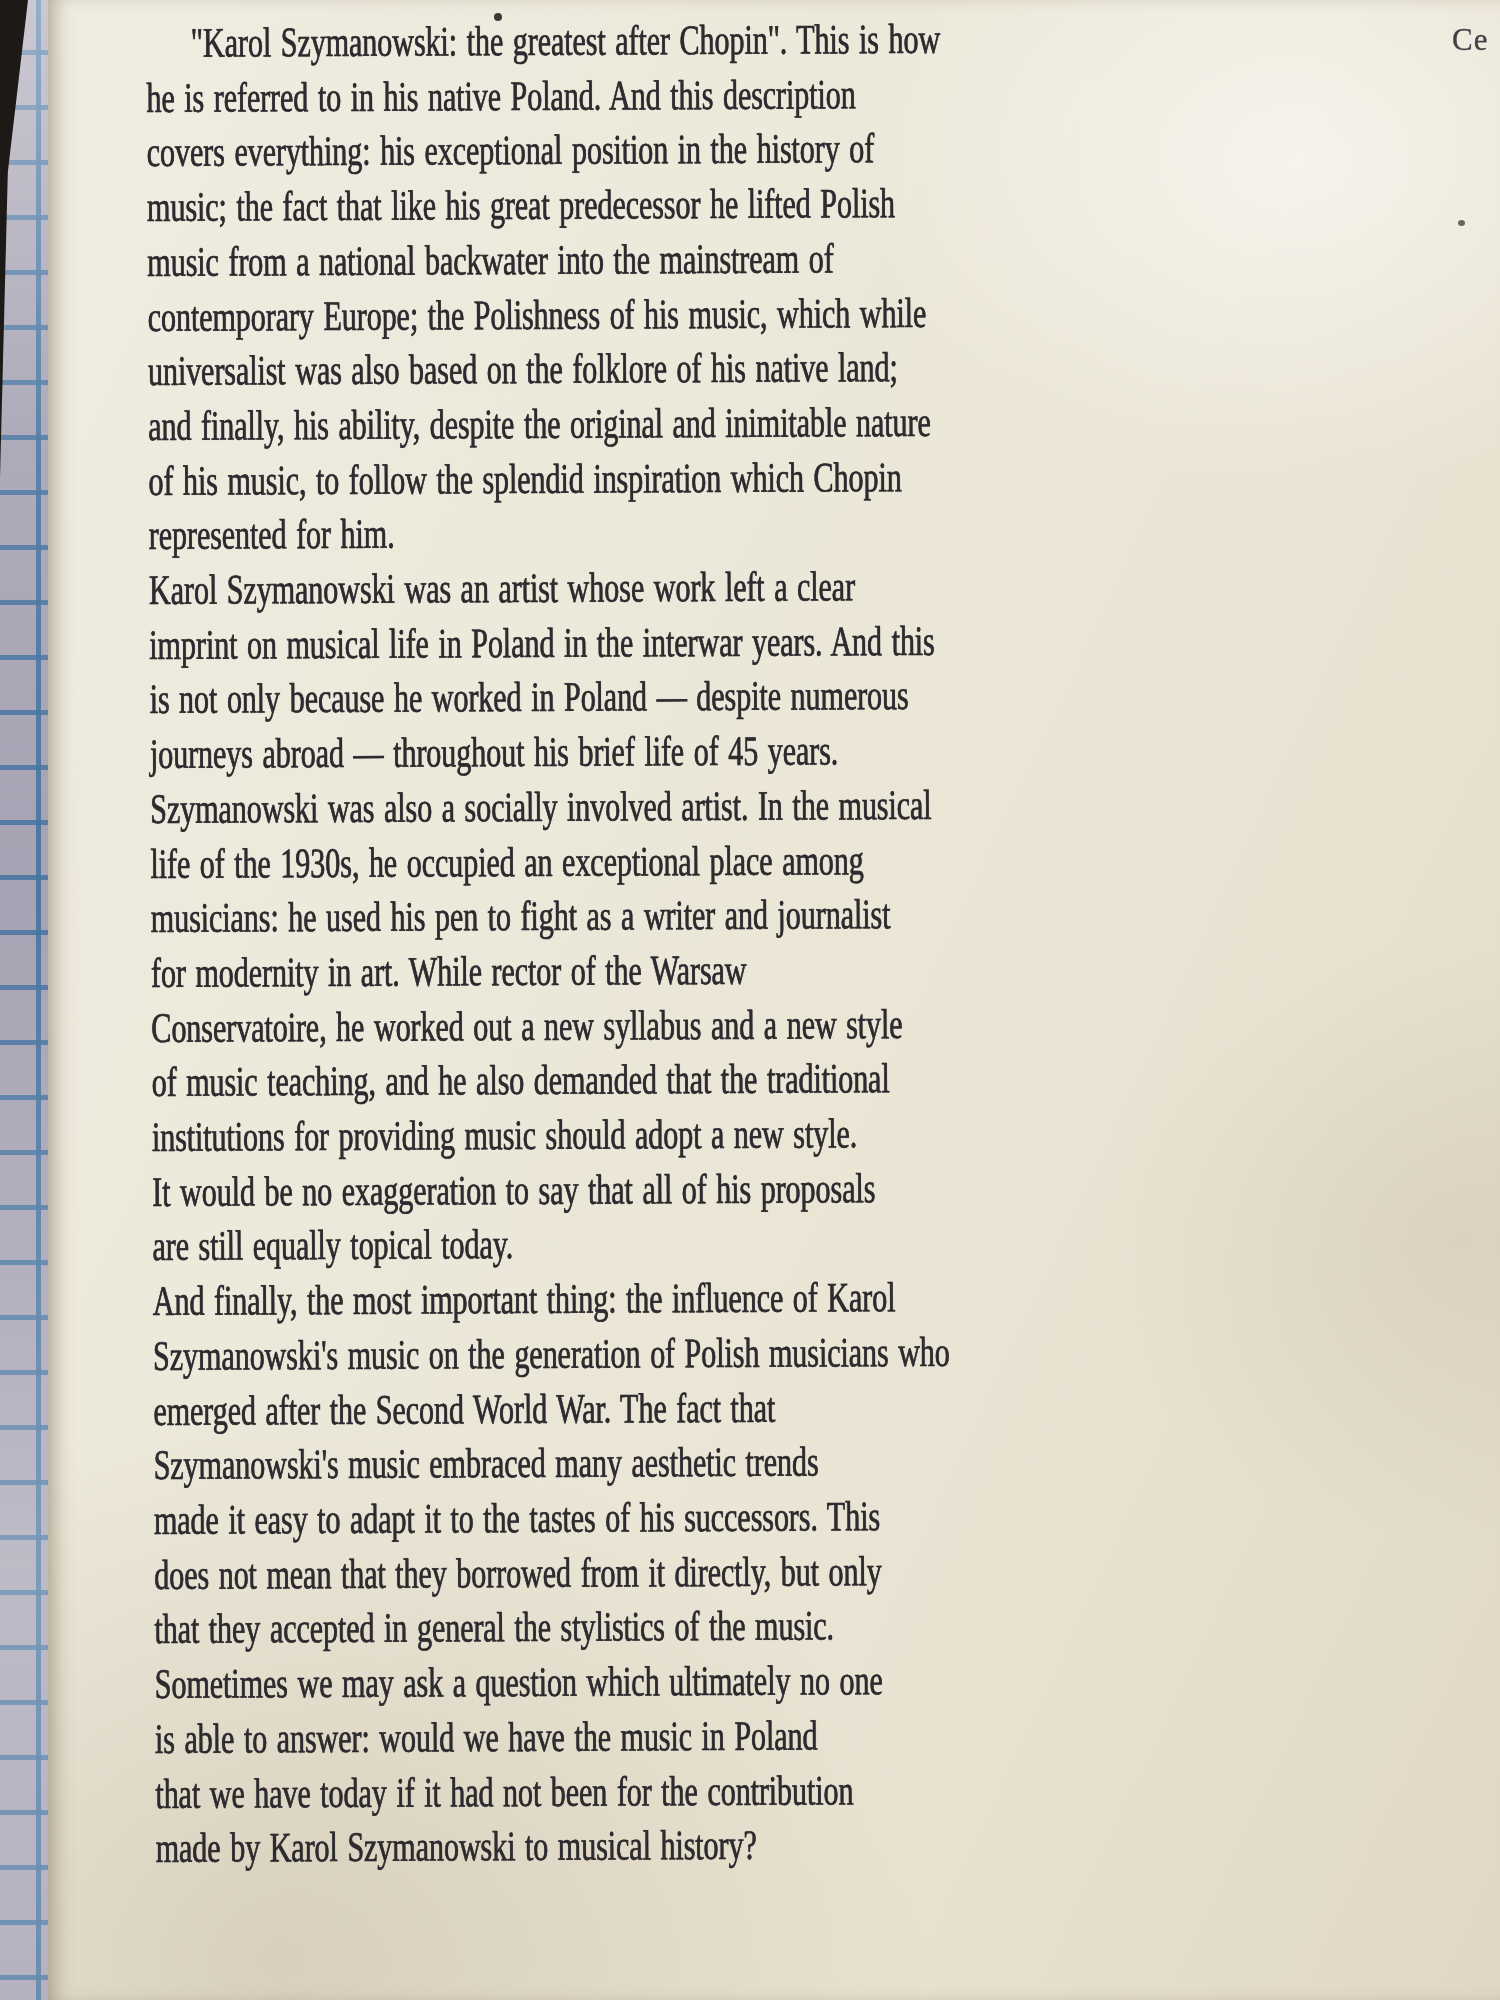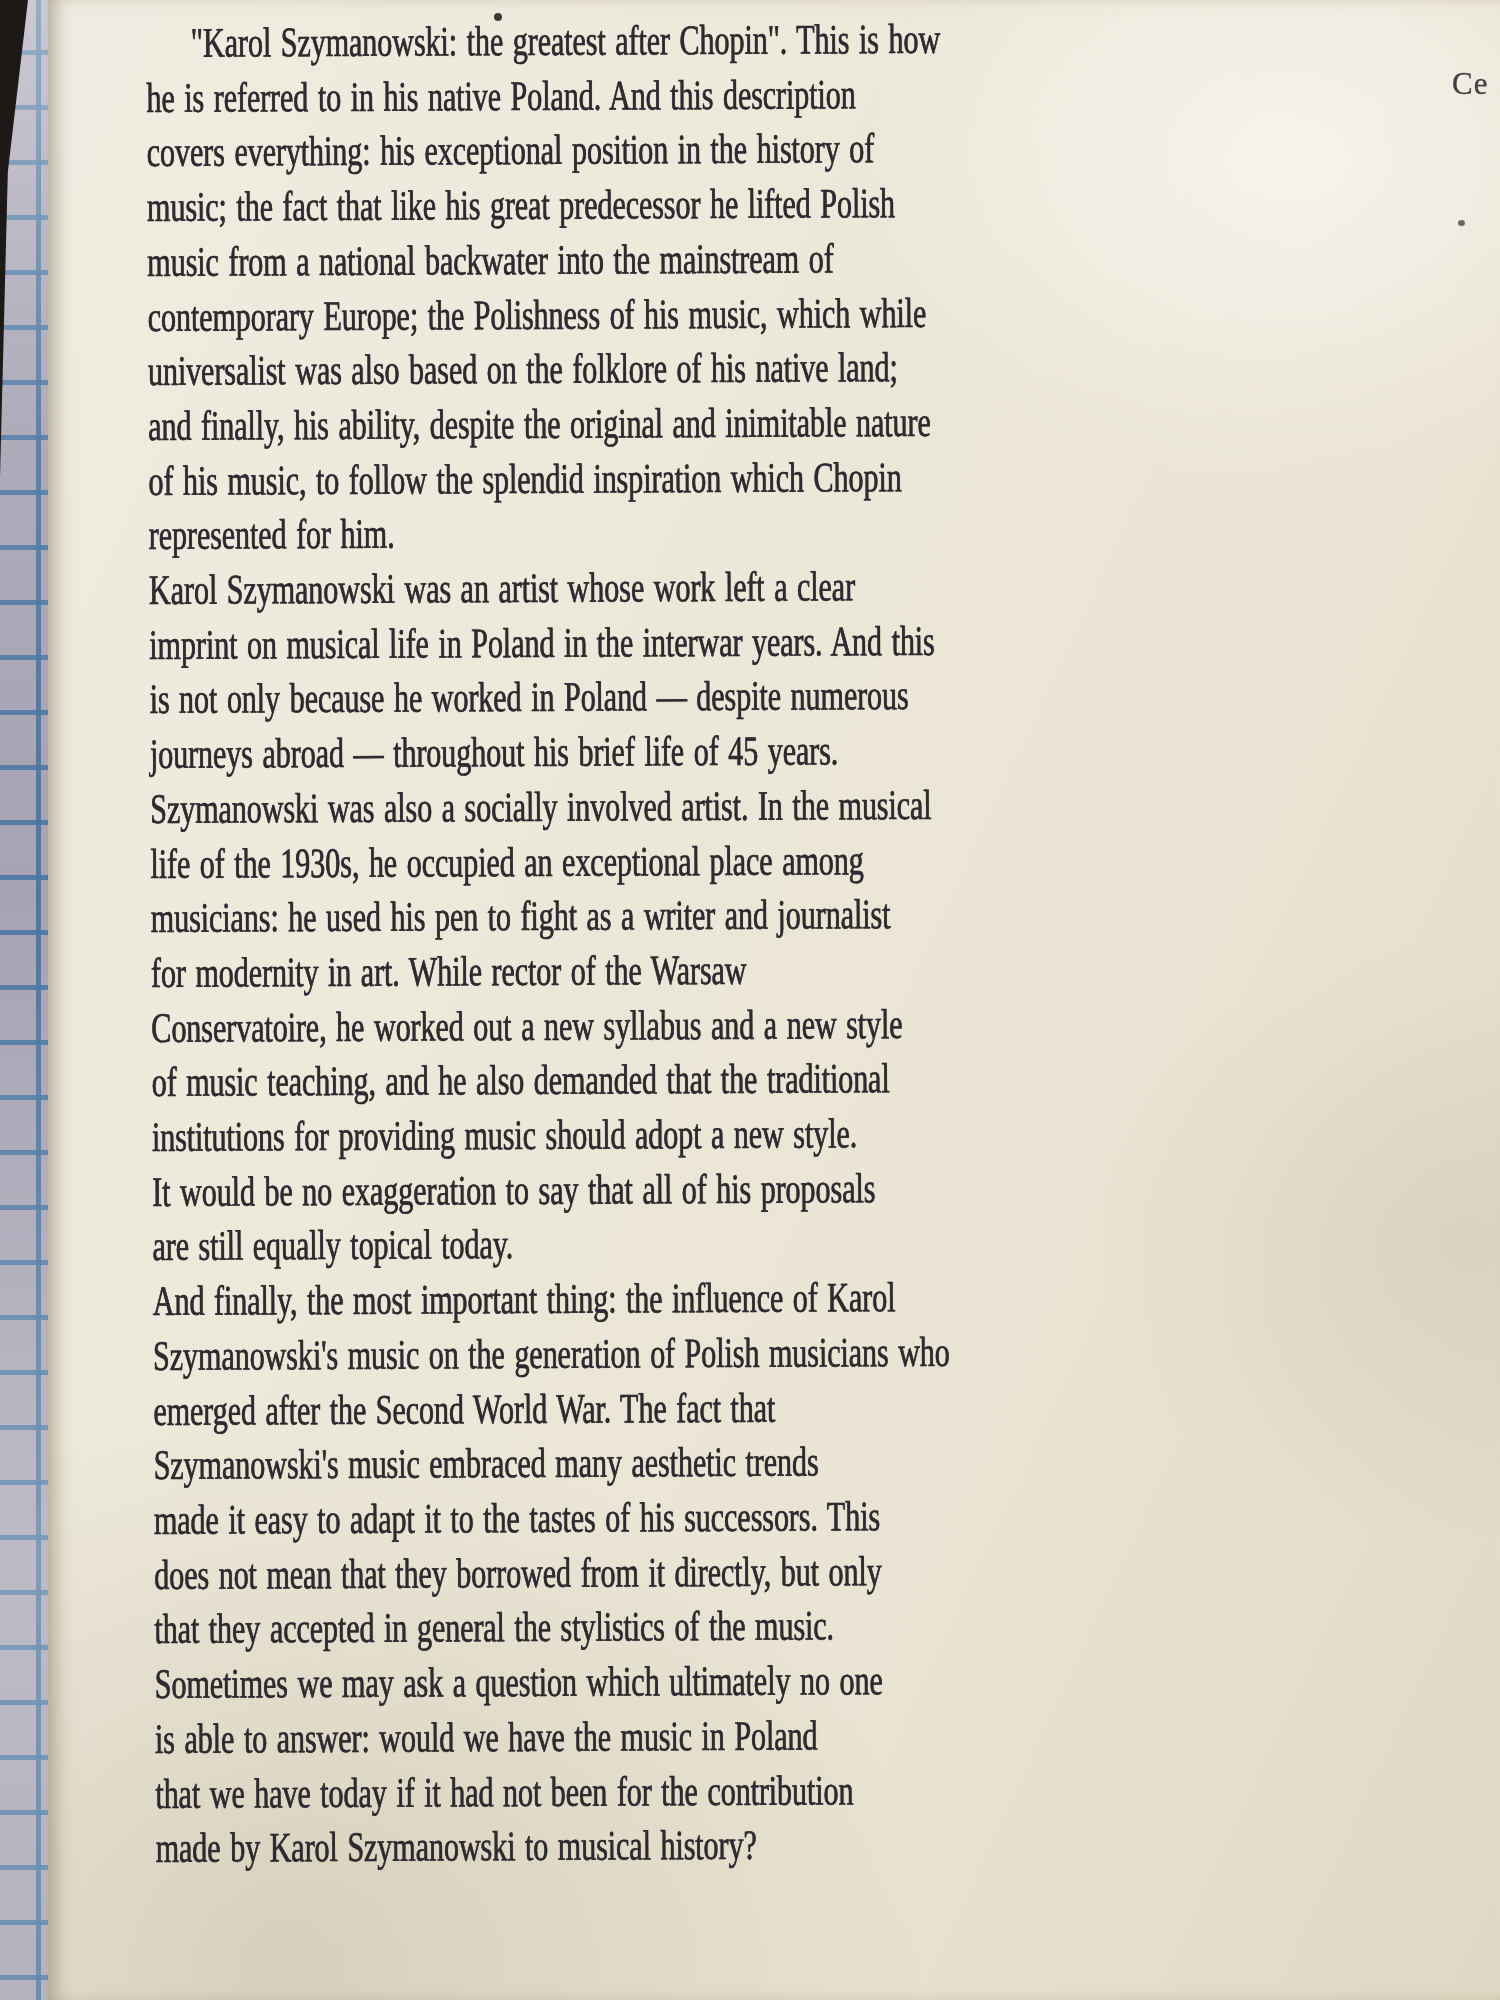--- a/index.html
+++ b/index.html
@@ -52,21 +52,21 @@
     letter-spacing:-0.2px;word-spacing:3px;
     -webkit-text-stroke:0.55px #2d2b2f;
     text-shadow:0 0 0.8px rgba(45,43,47,0.75);
   }
   .text .line{white-space:nowrap;}
   .text .line:first-child{padding-left:62px;}
 
   
   .corner-fragment{
     position:absolute;left:1404px;top:22px;
-    font-size:31px;color:#413f44;letter-spacing:1px;margin-top:44px;
+    font-size:31px;color:#413f44;letter-spacing:1px;
     -webkit-text-stroke:0.3px #413f44;
   }
 
   
   .speck{position:absolute;border-radius:50%;}
   .speck-a{left:446px;top:13px;width:8px;height:8px;background:#3c3a38;}
   .speck-b{left:1410px;top:220px;width:7px;height:6px;background:#6b6659;}
 </style>
 </head>
 <body>

